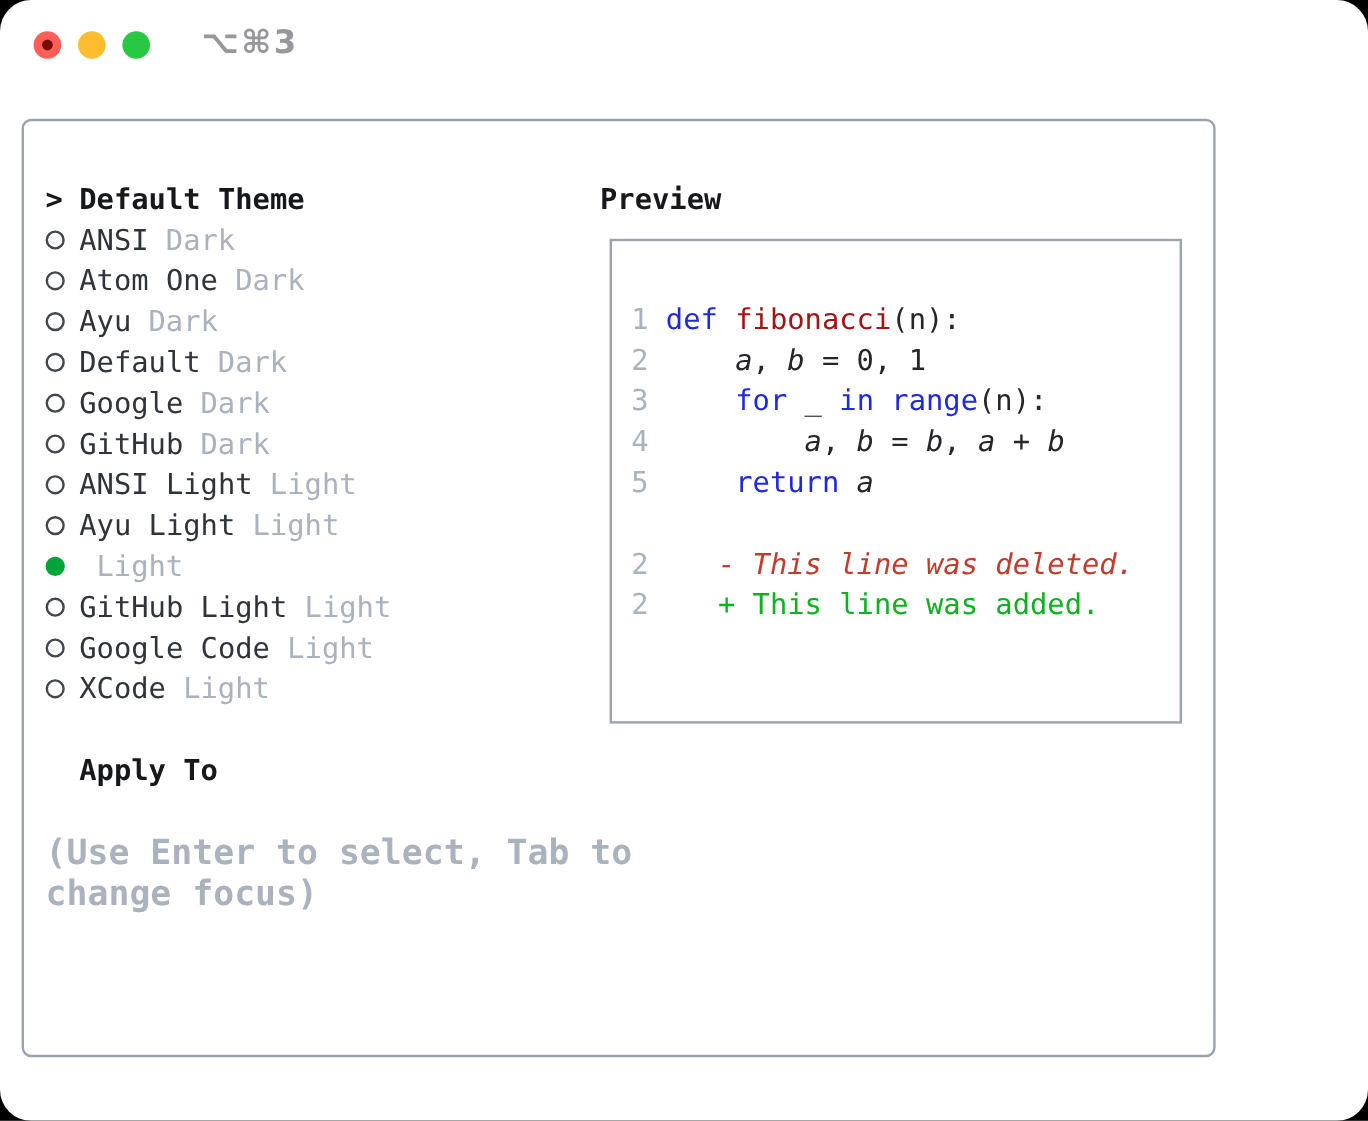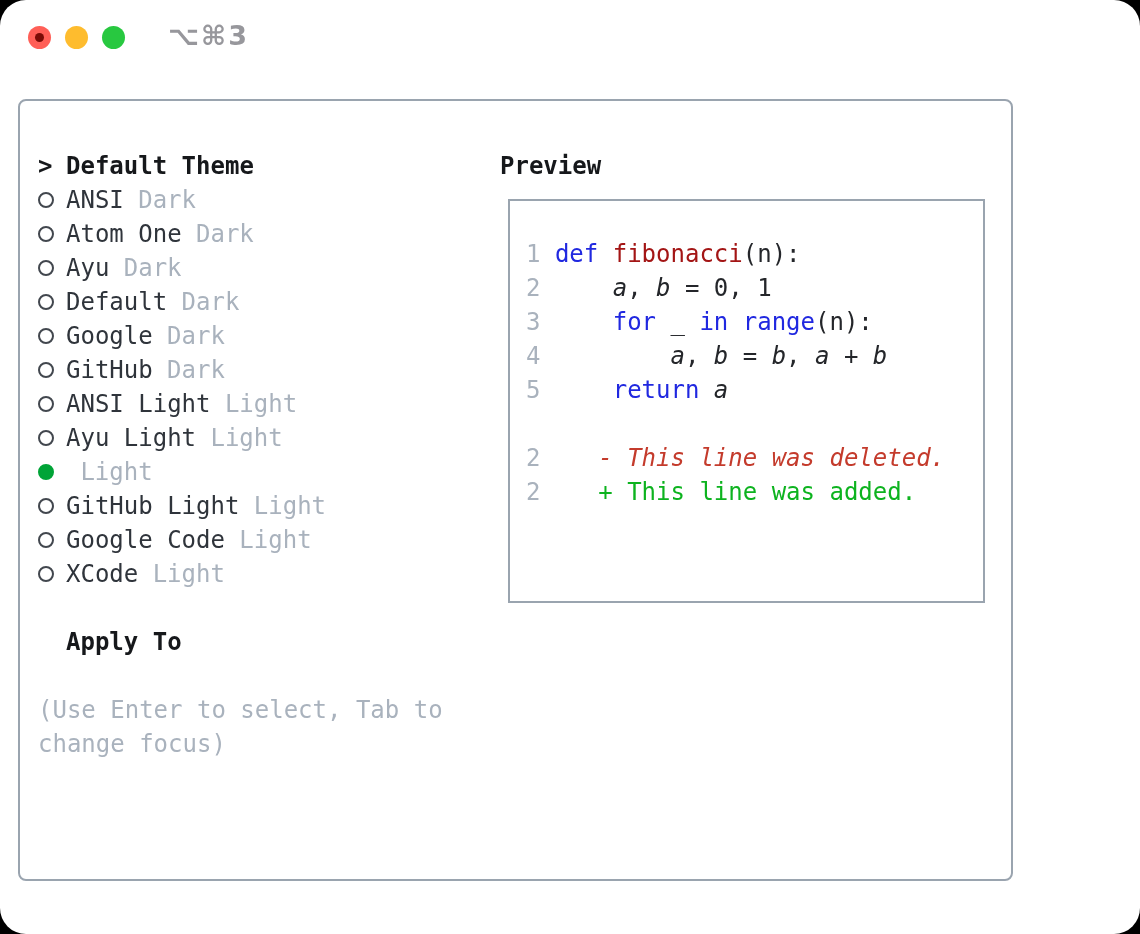--- a/index.html
+++ b/index.html
@@ -31,26 +31,26 @@
   .row{display:flex;align-items:center;height:34px;font-size:24px;color:var(--text-dark);white-space:pre;}
   .row.spacer{height:34px;}
   .marker{display:inline-flex;width:28px;align-items:center;flex:none;}
   .cursor{font-weight:700;color:var(--heading);}
   .radio{width:16px;height:16px;box-sizing:border-box;border:2.5px solid #42474e;border-radius:50%;}
   .radio.on{border-color:var(--accent-green);background:var(--accent-green);}
   .hdr{font-weight:700;color:var(--heading);}
   .item-name{color:var(--text-dark);}
   .item-name.sel{color:var(--accent-green);}
   .item-tag{color:var(--muted);margin-left:0.6em;}
-  .hint-line{height:34px;display:flex;align-items:center;font-size:24px;color:var(--muted);white-space:pre;}
+  .hint-line{height:34px;display:flex;align-items:center;font-size:29px;color:var(--muted);white-space:pre;font-weight:bold;}
 
   
   .preview-hdr{position:absolute;left:480px;top:48px;height:34px;display:flex;align-items:center;font-size:24px;font-weight:700;color:var(--heading);}
   .preview-box{position:absolute;left:488px;top:98px;width:477px;height:404px;box-sizing:border-box;border:2px solid var(--border);background:#fff;}
-  .code{padding:36px 0 0 16px;}
+  .code{padding:48px 0 0 16px;}
   .code-line{height:34px;line-height:34px;font-size:24px;white-space:pre;color:var(--code-text);}
   .lnum{display:inline-block;width:2ch;color:var(--muted);}
   .tok-kw{color:var(--kw-blue);}
   .tok-fn{color:var(--fn-red);}
   .tok-pl{color:var(--code-text);}
   .tok-var{color:var(--code-text);font-style:italic;}
   .tok-ctx{color:var(--ctx-gray);}
   .tok-del{color:var(--del-red);font-style:italic;}
   .tok-add{color:var(--add-green);}
 </style>

